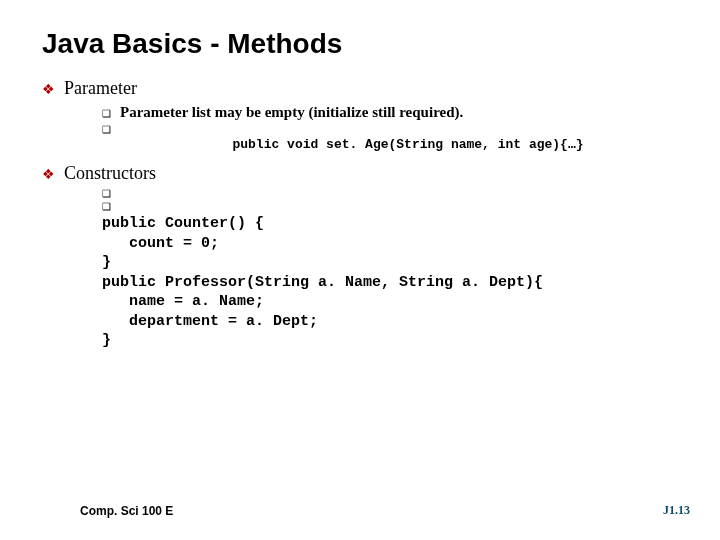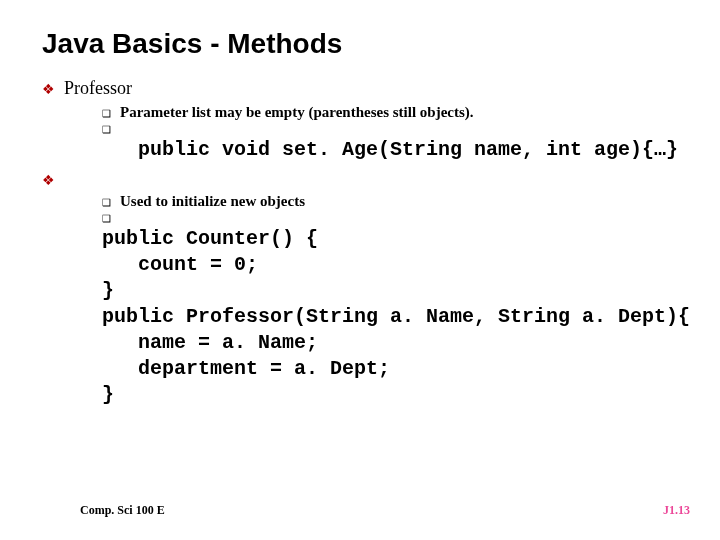--- a/index.html
+++ b/index.html
@@ -56,82 +56,82 @@
   .lvl2 .text {
     font-size: 15px;
     font-weight: bold;
     color: #000;
     line-height: 1.25;
   }
   .code-inset {
     margin-left: 36px;
     font-family: "Courier New", Courier, monospace;
     font-weight: bold;
-    font-size: 20px;
+    font-size: 13px;
     color: #000;
     white-space: pre;
     line-height: 1.25;
     text-align: center;
   }
   .code-block {
     margin-left: 0;
     font-family: "Courier New", Courier, monospace;
     font-weight: bold;
-    font-size: 20px;
+    font-size: 15px;
     color: #000;
     white-space: pre;
     line-height: 1.3;
   }
   .footer-left {
     position: absolute;
     left: 80px;
     bottom: 22px;
-    font-family: Liberation Serif, serif;
+    font-family: Liberation Sans, sans-serif;
     font-weight: bold;
     font-size: 12px;
     color: #000;
   }
   .footer-right {
     position: absolute;
     right: 30px;
     bottom: 22px;
     font-family: "Times New Roman", serif;
     font-weight: bold;
     font-size: 12px;
-    color: #ec4899;
+    color: #0c4a6e;
   }
 </style>
 </head>
 <body>
 
 <div class="slide">
   <div class="title">Java Basics - Methods</div>
 
   <div class="lvl1">
     <span class="bullet">❖</span>
-    <span class="text">Professor</span>
+    <span class="text">Parameter</span>
   </div>
   <div class="lvl2-block">
     <div class="lvl2">
       <span class="bullet">❑</span>
-      <span class="text">Parameter list may be empty (parentheses still objects).</span>
+      <span class="text">Parameter list may be empty (initialize still required).</span>
     </div>
     <div class="lvl2">
       <span class="bullet">❑</span>
     </div>
     <div class="code-inset">public void set. Age(String name, int age){…}</div>
   </div>
 
   <div class="lvl1">
     <span class="bullet">❖</span>
+    <span class="text">Constructors</span>
   </div>
   <div class="lvl2-block">
     <div class="lvl2">
       <span class="bullet">❑</span>
-      <span class="text">Used to initialize new objects</span>
     </div>
     <div class="lvl2">
       <span class="bullet">❑</span>
     </div>
     <div class="code-block">public Counter() {
    count = 0;
 }
 public Professor(String a. Name, String a. Dept){
    name = a. Name;
    department = a. Dept;

